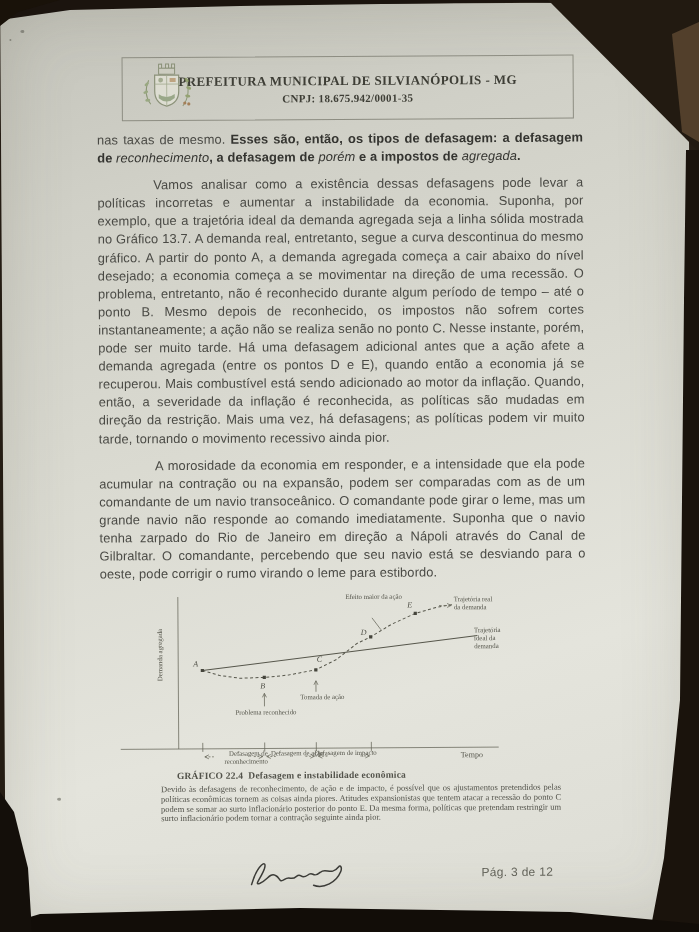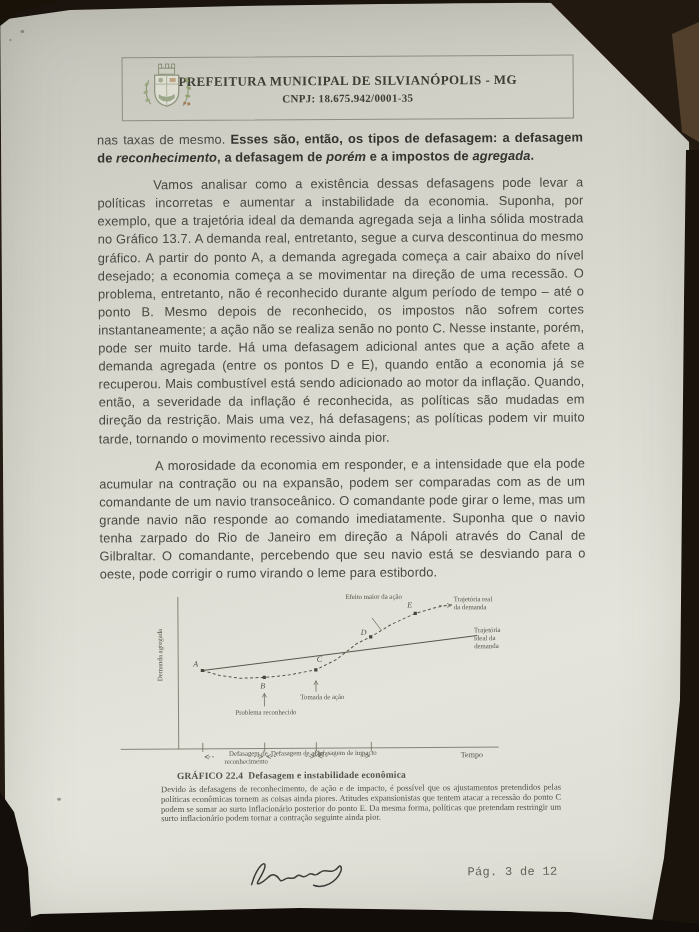--- a/index.html
+++ b/index.html
@@ -37,21 +37,21 @@
   .hdr-cnpj{font-weight:bold;font-size:11px;margin-top:3px;letter-spacing:.3px;}
   
   #text-block{
     position:absolute;left:96px;top:126px;width:486px;
     color:#4a4a45;font-size:12.9px;line-height:18.1px;text-align:justify;
     letter-spacing:.1px;
   }
   #text-block p{margin:0;}
   #text-block p + p{margin-top:9px;text-indent:56px;}
   .b{font-weight:bold;color:#343430;}
-  .bi{font-weight:bold;font-style:italic;color:#343430;margin-top:40px;}
+  .bi{font-weight:normal;font-style:italic;color:#343430;margin-top:40px;}
   
   #chart{position:absolute;left:112px;top:586px;width:430px;height:192px;}
   #chart svg{position:absolute;left:0;top:0;}
   .ax{stroke:#6d6d60;stroke-width:.8;fill:none;}
   .curve{stroke:#56564b;stroke-width:1;fill:none;}
   .dashed{stroke-dasharray:3 2.4;}
   .ah{stroke:#6d6d60;stroke-width:.8;fill:none;}
   .pt{fill:#45453c;}
   .ptl{font:italic 8px "Liberation Serif",serif;fill:#4f4f46;}
   .clab{position:absolute;font:6.8px/7.8px "Liberation Serif",serif;color:#55554b;text-align:right;}
@@ -64,21 +64,21 @@
   #lab-tom{left:172px;top:103px;width:56px;}
   #seg-0{left:85px;top:159px;width:66px;}
   #seg-1{left:141px;top:159px;width:66px;}
   #seg-2{left:194px;top:159px;width:66px;}
   
   #caption{position:absolute;left:156px;top:766px;width:400px;font-family:"Liberation Serif",serif;color:#52524a;}
   #caption-title{font-size:9.5px;font-weight:bold;margin-left:16px;letter-spacing:.2px;}
   #caption-body{font-size:8.5px;line-height:9.8px;text-align:justify;margin-top:4px;}
   
   #signature{position:absolute;left:238px;top:850px;}
-  #page-num{position:absolute;left:462px;top:862px;font-size:12px;color:#63635a;letter-spacing:.3px;font-family:Liberation Mono, monospace;}
+  #page-num{position:absolute;left:476px;top:862px;font-size:12px;color:#63635a;letter-spacing:.3px;}
 </style>
 </head>
 <body>
 
 <div id="paper">
 
   <div id="header-box">
     <svg id="logo" width="60" height="58" viewBox="0 0 60 58" opacity="0.8">
 
       <path d="M22 8 h16 v6 h-16 z M22 8 v-4 h3 v4 M29 8 v-4 h3 v4 M35 8 v-4 h3 v4" fill="#cfcfc2" stroke="#7c8468" stroke-width="1"></path>

